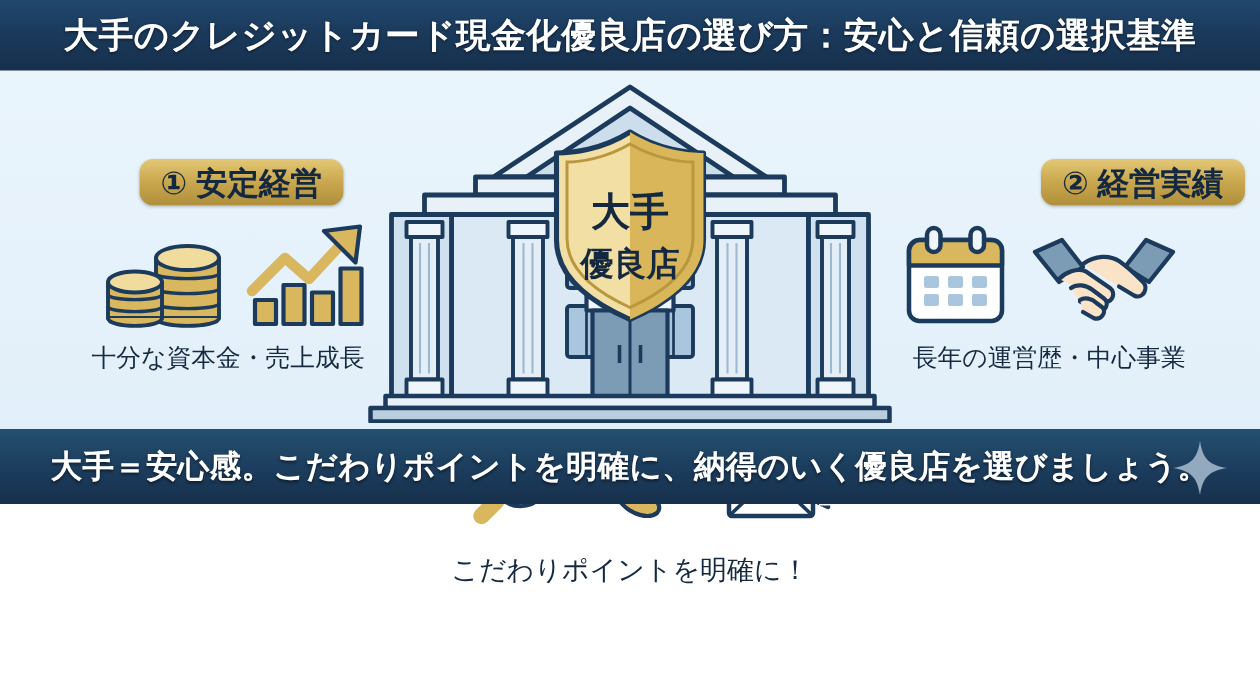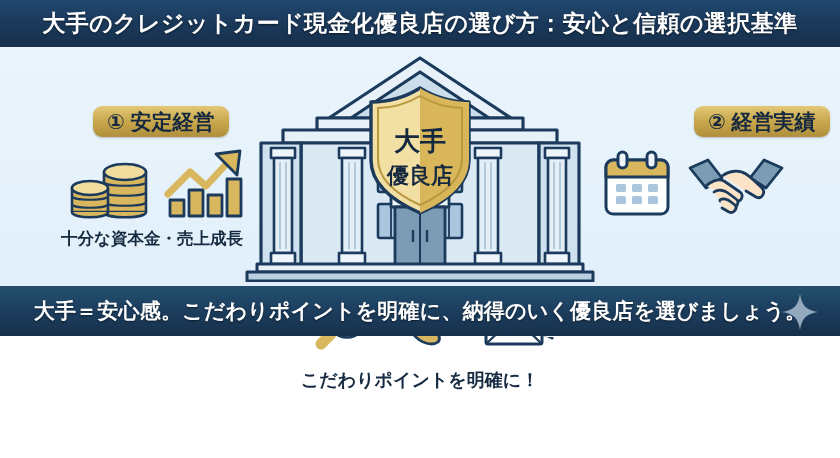--- a/index.html
+++ b/index.html
@@ -66,21 +66,21 @@
     white-space: nowrap;
   }
   .badge-left  { left: 93px;  top: 106px; }
   .badge-right { left: 646px; top: 106px; margin-left: 48px; }
 
   
   .caption {
     position: absolute;
     color: #152a40;
     font-size: 16.5px;
-    font-weight: bold;
+    font-weight: normal;
     white-space: nowrap;
     text-align: center;
   }
   .cap-left   { left: 46px;  top: 228px; width: 212px; }
   .cap-right  { left: 592px; top: 228px; width: 215px; }
   .cap-bottom { left: 275px; top: 368px; width: 290px; font-size: 18px; }
 
   
   .icon-row { position: absolute; display: flex; align-items: flex-end; }
   .left-icons  { left: 68px;  top: 148px; gap: 14px; }
@@ -280,20 +280,21 @@
           <path d="M94 16 L76 8 L62 26 L78 36 Z" fill="#7c9cb5"></path>
           <path d="M34 24 C42 18, 52 18, 58 22 C64 26, 70 32, 74 36 C78 40, 74 48, 68 45 L58 39" fill="#fbe3c8"></path>
           <path d="M18 34 C22 30, 30 26, 36 29 L52 40 C56 43, 54 50, 48 49 L44 46" fill="#fbe3c8"></path>
           <path d="M26 40 C30 37, 36 38, 40 41 L48 47 C52 50, 49 57, 43 55 L32 49" fill="#fbe3c8"></path>
           <path d="M32 48 C35 46, 40 47, 43 50 L47 53 C50 56, 46 62, 41 60 L34 56" fill="#fbe3c8"></path>
         </g>
       </svg>
     </span>
   </div>
 
+  <div class="caption cap-right">長年の運営歴・中心事業</div>
 
   <div class="icon-row contact-icons">
 
     <span>
       <svg width="56" height="56" viewBox="0 0 56 56">
         <g stroke="#1b3a5c" stroke-width="3" stroke-linejoin="round" stroke-linecap="round">
           <path d="M16 38 L6 48" stroke="#d8b75e" stroke-width="11"></path>
           <path d="M16 38 L6 48" stroke="#1b3a5c" stroke-width="3" fill="none" opacity="0"></path>
           <circle cx="32" cy="22" r="17" fill="#ffffff" stroke="#7f98ab" stroke-width="5"></circle>
           <circle cx="32" cy="22" r="19.5" fill="none" stroke="#1b3a5c" stroke-width="2.6"></circle>

